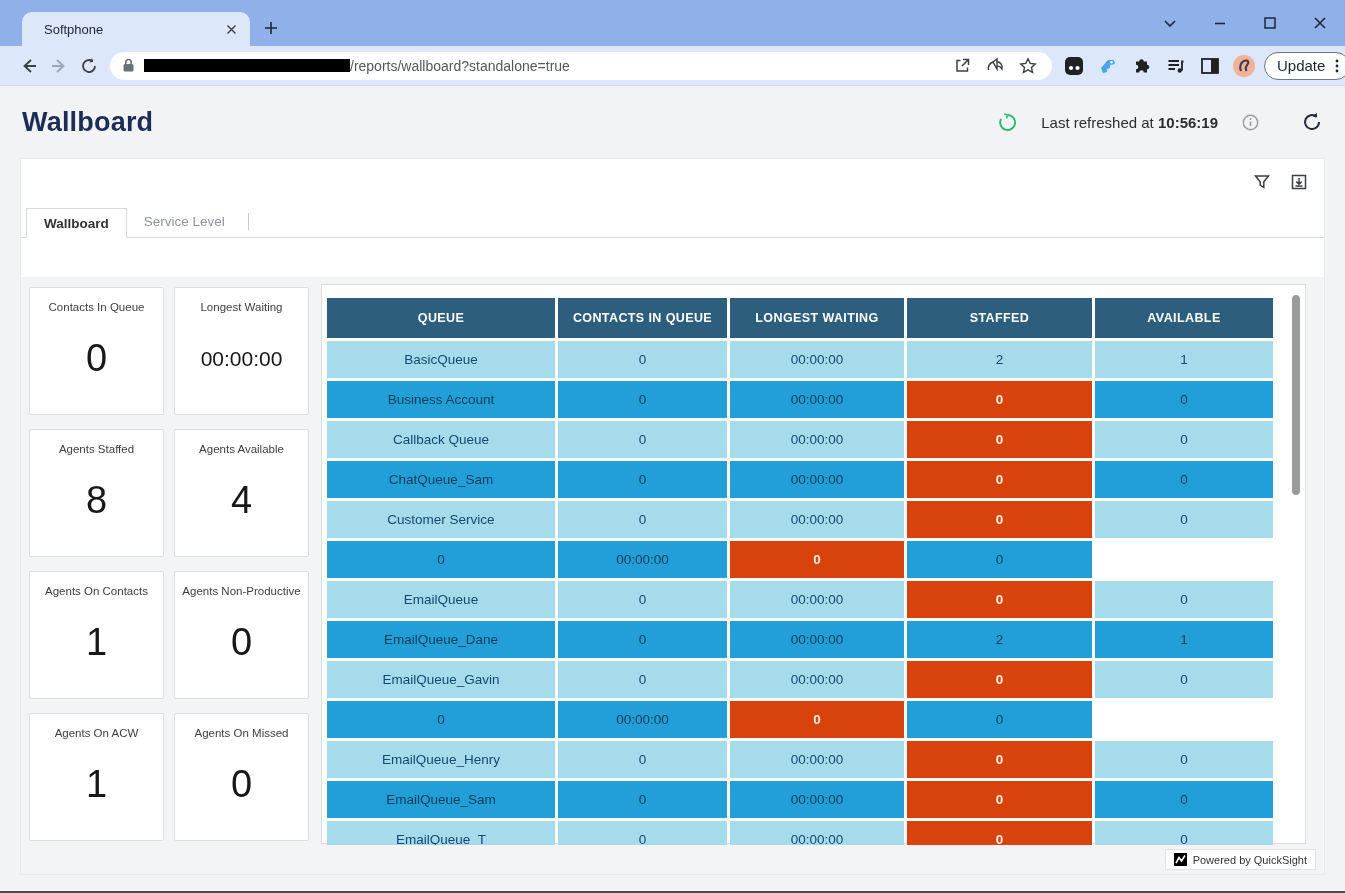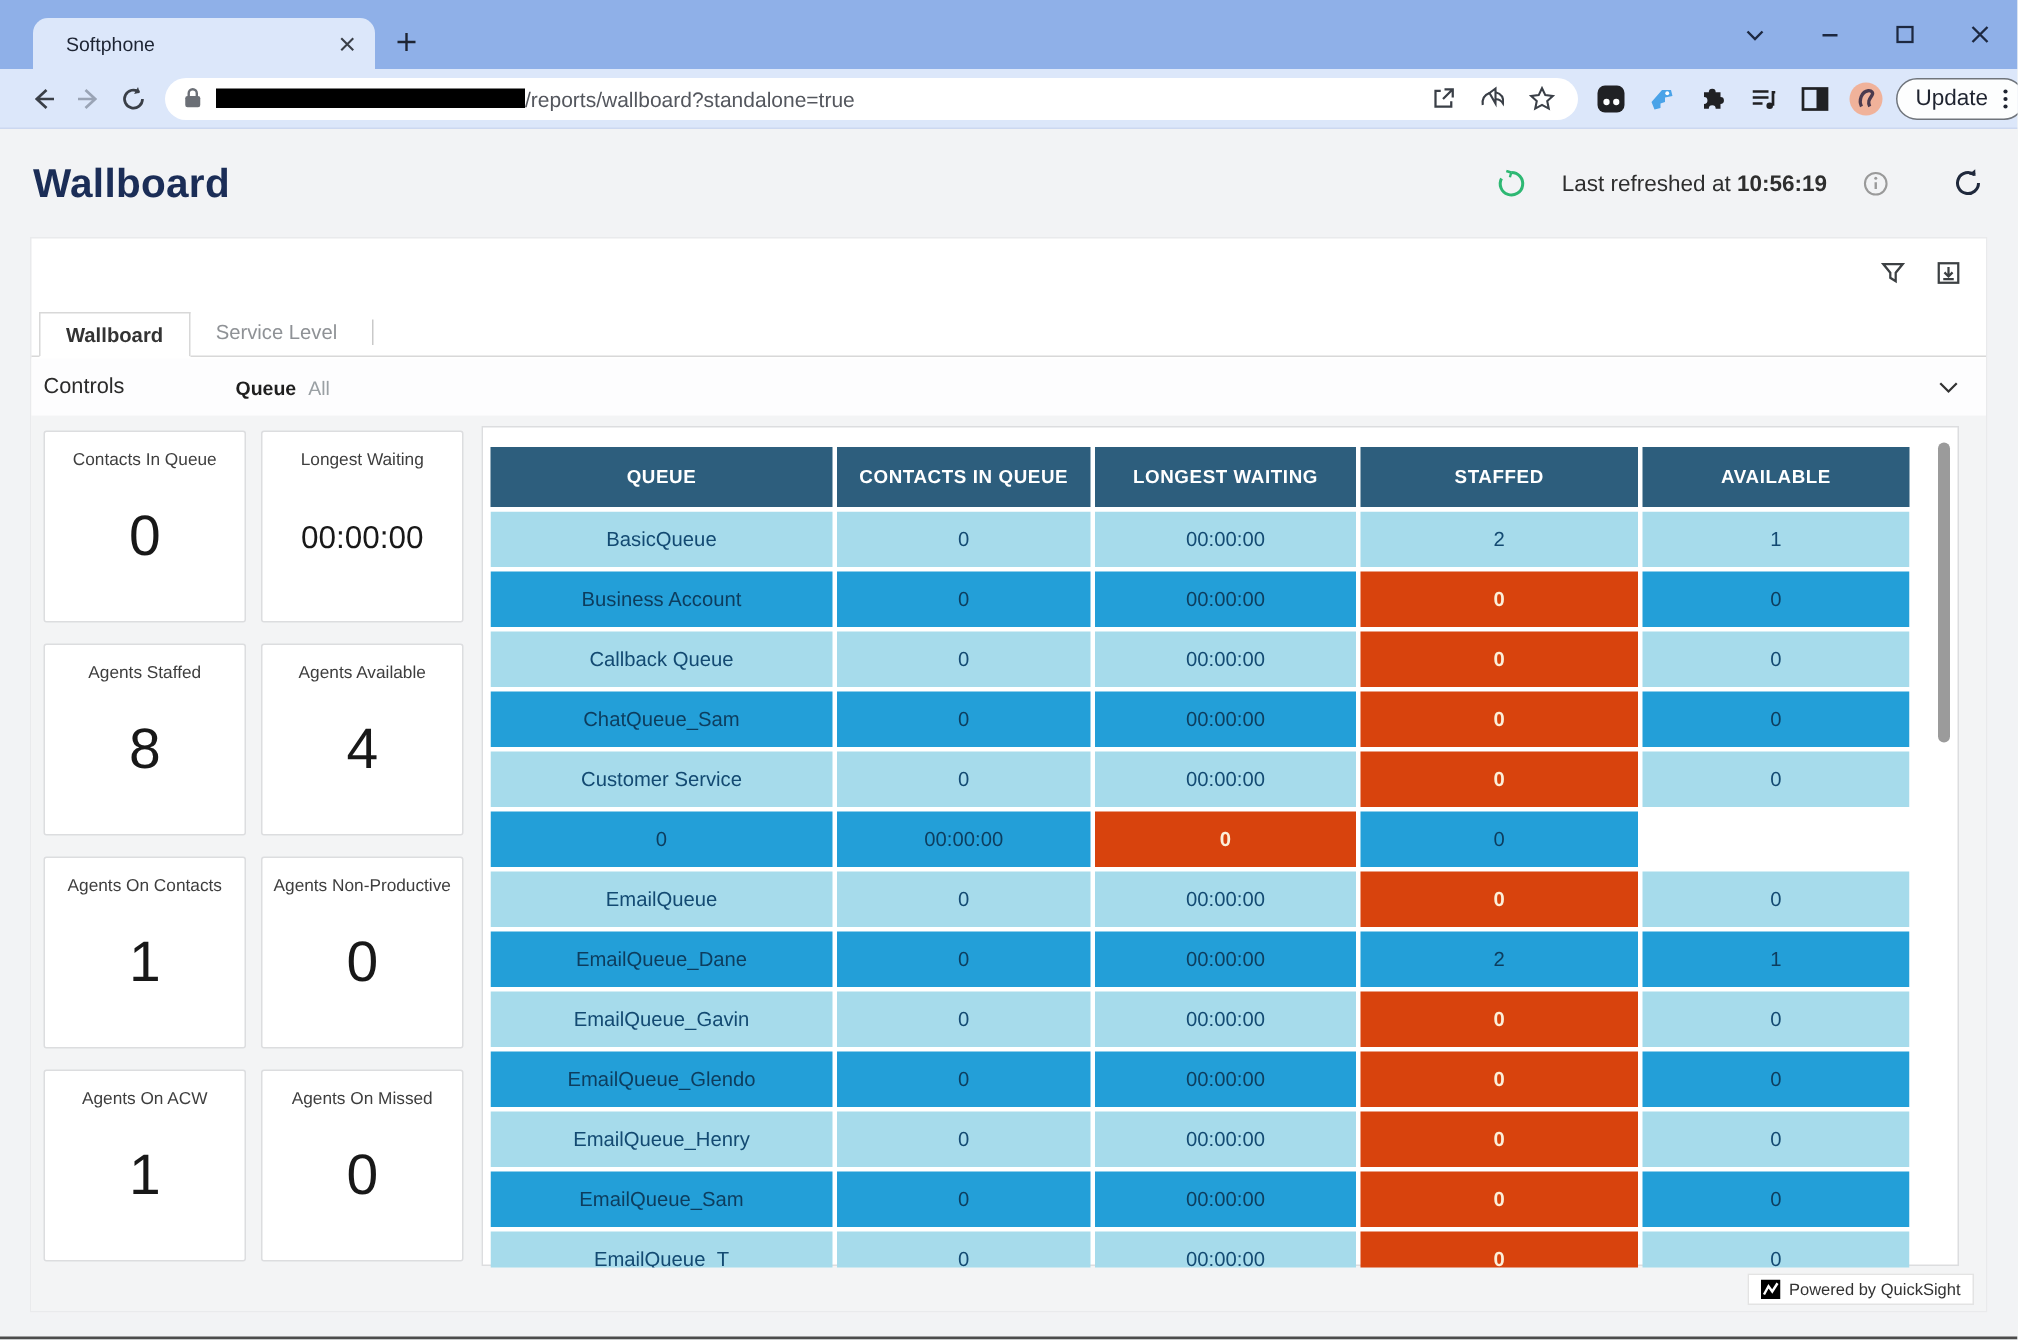--- a/index.html
+++ b/index.html
@@ -273,32 +273,20 @@
         </svg>
     </span>
   </div>
 
   <div class="tabstrip">
     <div class="sheet-tab active">Wallboard</div>
     <div class="sheet-tab inactive">Service Level</div>
     <div class="tab-divider"></div>
   </div>
 
-  <div class="controls-row">
-    <span class="controls-label">Controls</span>
-    <span class="queue-filter">
-      <span class="queue-name">Queue</span>
-      <span class="queue-value">All</span>
-    </span>
-    <span class="controls-chevron">
-      <svg width="16" height="16" viewBox="0 0 16 16">
-          <path d="M2.5 5.5 L8 11 L13.5 5.5" fill="none" stroke="#333" stroke-width="1.5"></path>
-        </svg>
-    </span>
-  </div>
 
   <div class="sheet">
     <div class="kpi-grid">
         <div class="kpi-card">
           <span class="kpi-label">Contacts In Queue</span>
           <span class="kpi-value">0</span>
         </div>
         <div class="kpi-card">
           <span class="kpi-label">Longest Waiting</span>
           <span class="kpi-value time">00:00:00</span>
@@ -395,21 +383,20 @@
               <div class="qcell">1</div>
             </div>
             <div class="qrow light">
               <div class="qcell">EmailQueue_Gavin</div>
               <div class="qcell">0</div>
               <div class="qcell">00:00:00</div>
               <div class="qcell alarm">0</div>
               <div class="qcell">0</div>
             </div>
             <div class="qrow mid">
-              <div class="qcell">EmailQueue_Glendo</div>
               <div class="qcell">0</div>
               <div class="qcell">00:00:00</div>
               <div class="qcell alarm">0</div>
               <div class="qcell">0</div>
             </div>
             <div class="qrow light">
               <div class="qcell">EmailQueue_Henry</div>
               <div class="qcell">0</div>
               <div class="qcell">00:00:00</div>
               <div class="qcell alarm">0</div>

